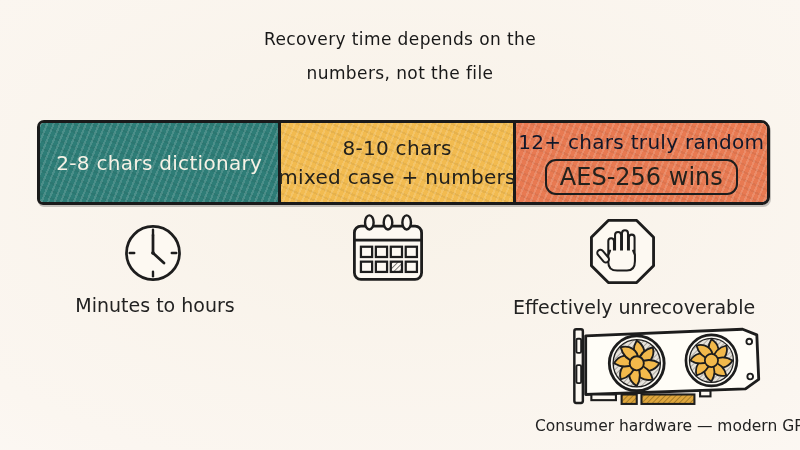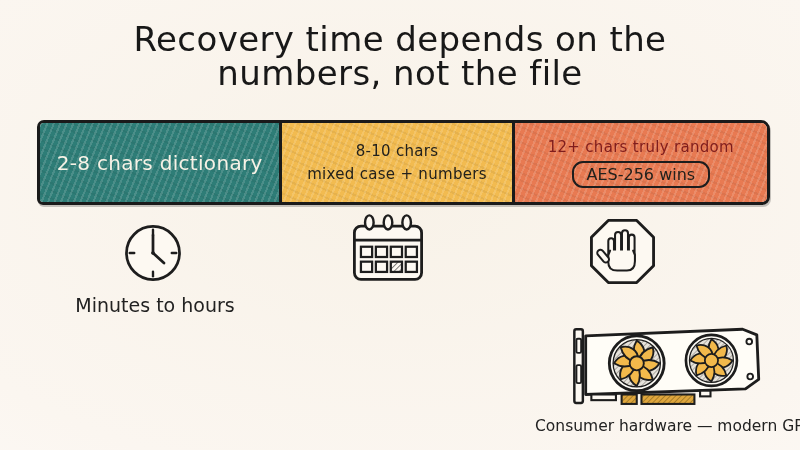--- a/index.html
+++ b/index.html
@@ -3,41 +3,41 @@
 <meta charset="utf-8">
 <style>
   html,body{margin:0;padding:0;}
   .canvas{
     position:relative;width:800px;height:450px;overflow:hidden;
     background:radial-gradient(120% 120% at 50% 42%, #f8f2e8 0%, #fbf6f0 55%, #fffcfc 100%);
     font-family:"DejaVu Sans", sans-serif;color:#1d1d1d;
   }
   .title{
     position:absolute;top:22px;left:0;width:100%;text-align:center;
-    font-size:34px;line-height:34px;letter-spacing:.4px;font-weight:500;color:#181818;
+    font-size:17px;line-height:34px;letter-spacing:.4px;font-weight:500;color:#181818;
   }
   .bar-row{
     position:absolute;left:37px;top:120px;width:733px;height:85px;display:flex;
     border:3px solid #1a1a1a;border-radius:7px 9px 8px 6px;box-sizing:border-box;overflow:hidden;
     box-shadow:1px 2px 0 rgba(40,40,40,.25);
   }
   .seg{position:relative;display:flex;flex-direction:column;align-items:center;justify-content:center;gap:5px;}
   .seg + .seg{border-left:3px solid #1a1a1a;}
   .seg::after{
     content:"";position:absolute;inset:0;pointer-events:none;
     background:
       repeating-linear-gradient(112deg, rgba(255,255,255,.14) 0 2px, rgba(255,255,255,0) 2px 6px),
       repeating-linear-gradient(24deg, rgba(0,0,0,.05) 0 2px, rgba(0,0,0,0) 2px 7px);
   }
   .seg1{width:33.2%;} .seg2{width:31.8%;} .seg3{width:35%;}
-  .seg-line{position:relative;z-index:1;font-size:15px;letter-spacing:.3px;white-space:nowrap;}
+  .seg-line{position:relative;z-index:1;font-size:20px;letter-spacing:.3px;white-space:nowrap;}
   .seg1 .seg-line{font-size:20px;}
   .badge{
     position:relative;z-index:1;border:2.5px solid #1d1d1d;border-radius:11px;
-    padding:2px 13px;font-size:16px;white-space:nowrap;
+    padding:2px 13px;font-size:24px;white-space:nowrap;
   }
   .icon{position:absolute;}
   .clock-icon{left:121px;top:221px;}
   .calendar-icon{left:346px;top:213px;}
   .stop-icon{left:587px;top:216px;}
   .gpu-icon{left:563px;top:320px;}
   .caption{position:absolute;text-align:center;font-size:19px;white-space:nowrap;color:#222;}
   .cap1{left:55px;top:294px;width:200px;}
   .cap2{left:289px;top:296px;width:200px;}
   .cap3{left:513px;top:296px;width:224px;}
@@ -55,21 +55,21 @@
 
   <div class="bar-row">
     <div class="seg seg1" style="background-color: rgb(46, 125, 119);">
       <div class="seg-line" style="color: rgb(247, 242, 230);">2-8 chars dictionary</div>
     </div>
     <div class="seg seg2" style="background-color: rgb(242, 187, 80);">
       <div class="seg-line" style="color: rgb(35, 33, 28);">8-10 chars</div>
       <div class="seg-line" style="color: rgb(35, 33, 28);">mixed case + numbers</div>
     </div>
     <div class="seg seg3" style="background-color: rgb(232, 122, 82);">
-      <div class="seg-line" style="color: #7f1d1d;">12+ chars truly random</div>
+      <div class="seg-line" style="color: #0f172a;">12+ chars truly random</div>
       <div class="badge" style="color: rgb(35, 33, 28);">AES-256 wins</div>
     </div>
   </div>
 
   <svg class="icon clock-icon" width="64" height="64" viewBox="0 0 70 70">
     <circle cx="35" cy="35" r="29" fill="#fdf9f2" stroke="#1d1d1d" stroke-width="3"></circle>
     <line x1="35" y1="9.5" x2="35" y2="14.5" stroke="#1d1d1d" stroke-width="2.6" stroke-linecap="round"></line>
     <line x1="35" y1="55.5" x2="35" y2="60.5" stroke="#1d1d1d" stroke-width="2.6" stroke-linecap="round"></line>
     <line x1="55.5" y1="35" x2="60.5" y2="35" stroke="#1d1d1d" stroke-width="2.6" stroke-linecap="round"></line>
     <line x1="9.5" y1="35" x2="14.5" y2="35" stroke="#1d1d1d" stroke-width="2.6" stroke-linecap="round"></line>
@@ -162,15 +162,16 @@
     <circle cx="197" cy="22" r="3" fill="none" stroke="#1d1d1d" stroke-width="2"></circle>
     <circle cx="198" cy="59" r="3" fill="none" stroke="#1d1d1d" stroke-width="2"></circle>
 
     <rect x="30" y="78" width="26" height="6" fill="#fdf9f2" stroke="#1d1d1d" stroke-width="2.2"></rect>
     <rect x="62" y="78" width="16" height="10" fill="url(#pgold)" stroke="#1d1d1d" stroke-width="2.2"></rect>
     <rect x="83" y="78" width="56" height="10" fill="url(#pgold)" stroke="#1d1d1d" stroke-width="2.2"></rect>
     <rect x="145" y="74" width="11" height="6" fill="#fdf9f2" stroke="#1d1d1d" stroke-width="2.2"></rect>
   </svg>
 
   <div class="caption cap1">Minutes to hours</div>
+  <div class="caption cap3">Effectively unrecoverable</div>
   <div class="caption cap-gpu">Consumer hardware — modern GPU</div>
 
 </div>
 
 </body></html>

